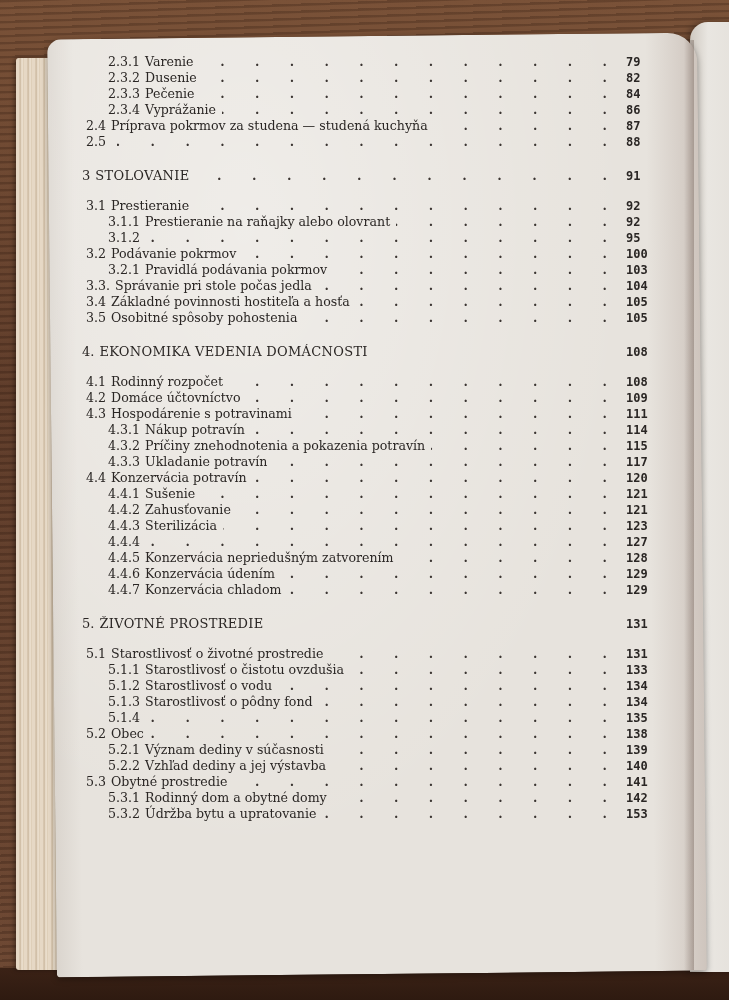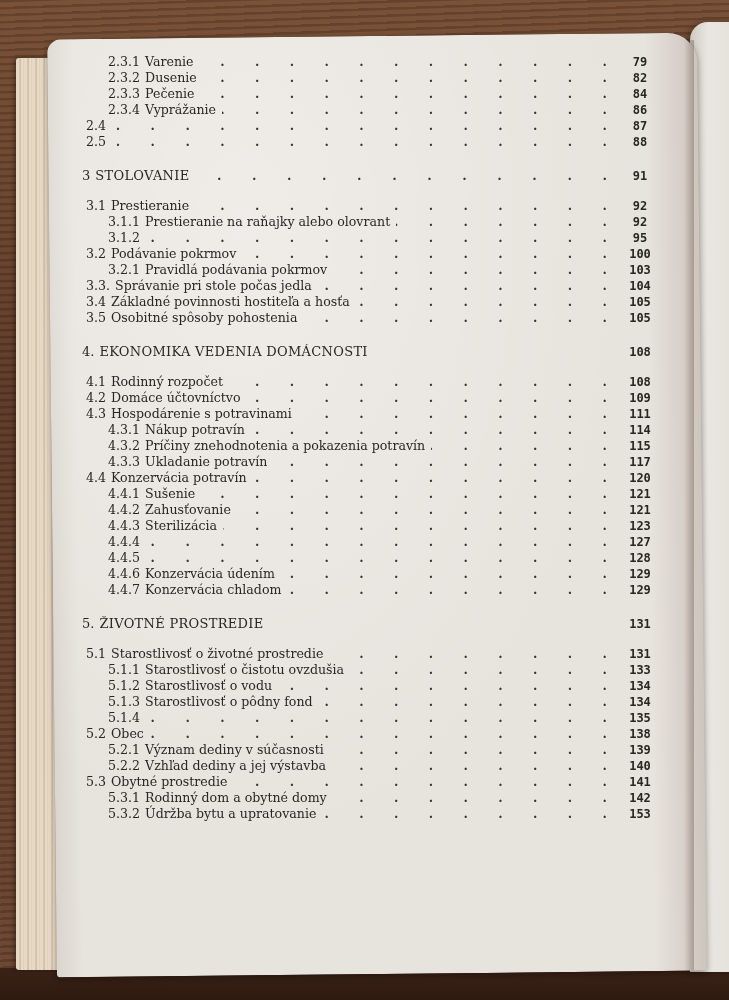--- a/index.html
+++ b/index.html
@@ -53,21 +53,21 @@
       display: flex; align-items: baseline; height: 16px; white-space: nowrap;
     }
     .row .num { margin-right: 5px; }
     .row .label { }
     .row .dots {
       flex: 1; overflow: hidden; margin: 0 6px;
       letter-spacing: 13px; color: #3a3431; font-weight: bold; text-align: right;
       direction: rtl;
     }
     .row .page-no {
-      width: 28px; text-align: center; font-weight: bold; font-size: 12px;
+      width: 28px; text-align: left; font-weight: bold; font-size: 12px;
       font-family: "DejaVu Sans Mono", monospace;
     }
     .lvl2 { padding-left: 4px; }
     .lvl3 { padding-left: 26px; }
     .chapter { margin-top: 18px; margin-bottom: 14px; font-size: 13px; }
     .chapter .label { letter-spacing: 0.3px; }
     .chapter .dots.none { visibility: hidden; }
   </style>
 </head>
 <body>
@@ -98,20 +98,21 @@
       <span class="page-no">84</span>
     </div>
     <div class="row lvl3">
       <span class="num">2.3.4</span>
       <span class="label">Vyprážanie</span>
       <span class="dots">. . . . . . . . . . . . . . . . . . . . . . . . . . . . . . . . . . .</span>
       <span class="page-no">86</span>
     </div>
     <div class="row lvl2">
       <span class="num">2.4</span>
+      <span class="label">Príprava pokrmov za studena — studená kuchyňa</span>
       <span class="dots">. . . . . . . . . . . . . . . . . . . . . . . . . . . . . . . . . . .</span>
       <span class="page-no">87</span>
     </div>
     <div class="row lvl2">
       <span class="num">2.5</span>
       <span class="dots">. . . . . . . . . . . . . . . . . . . . . . . . . . . . . . . . . . .</span>
       <span class="page-no">88</span>
     </div>
     <div class="row chapter">
       <span class="num">3</span>
@@ -232,20 +233,21 @@
       <span class="dots">. . . . . . . . . . . . . . . . . . . . . . . . . . . . . . . . . . .</span>
       <span class="page-no">123</span>
     </div>
     <div class="row lvl3">
       <span class="num">4.4.4</span>
       <span class="dots">. . . . . . . . . . . . . . . . . . . . . . . . . . . . . . . . . . .</span>
       <span class="page-no">127</span>
     </div>
     <div class="row lvl3">
       <span class="num">4.4.5</span>
+      <span class="label">Konzervácia nepriedušným zatvorením</span>
       <span class="dots">. . . . . . . . . . . . . . . . . . . . . . . . . . . . . . . . . . .</span>
       <span class="page-no">128</span>
     </div>
     <div class="row lvl3">
       <span class="num">4.4.6</span>
       <span class="label">Konzervácia údením</span>
       <span class="dots">. . . . . . . . . . . . . . . . . . . . . . . . . . . . . . . . . . .</span>
       <span class="page-no">129</span>
     </div>
     <div class="row lvl3">

